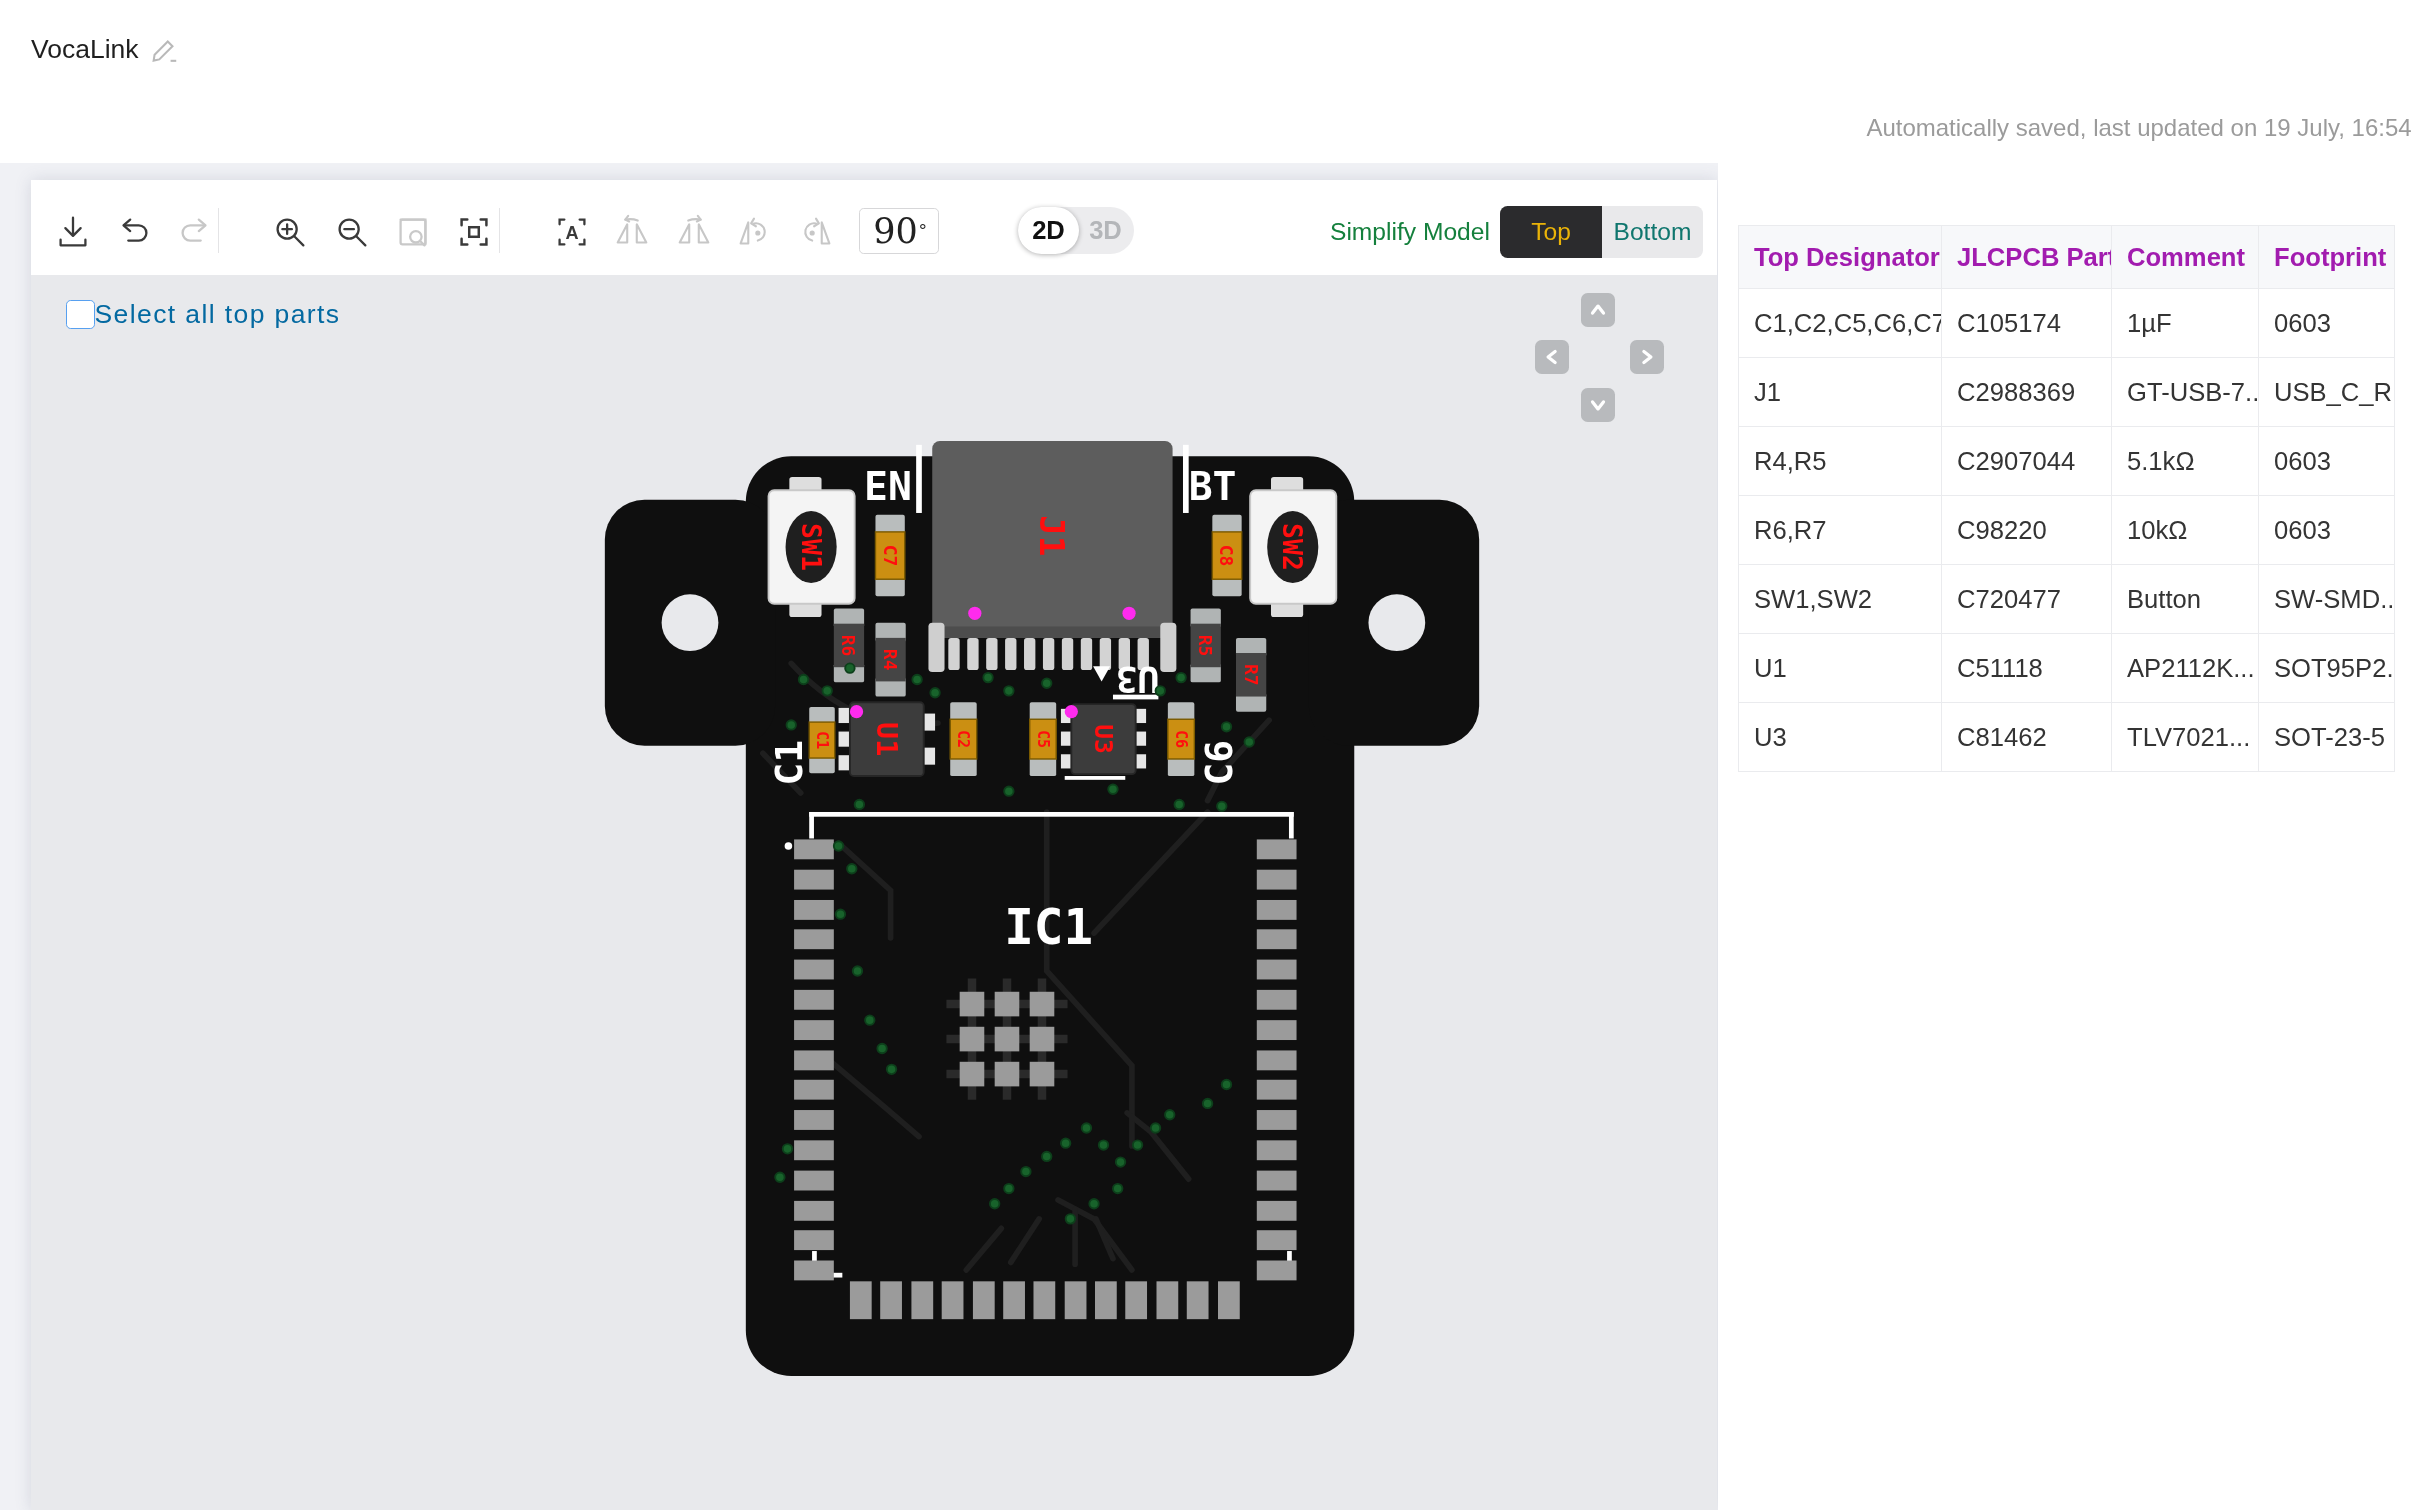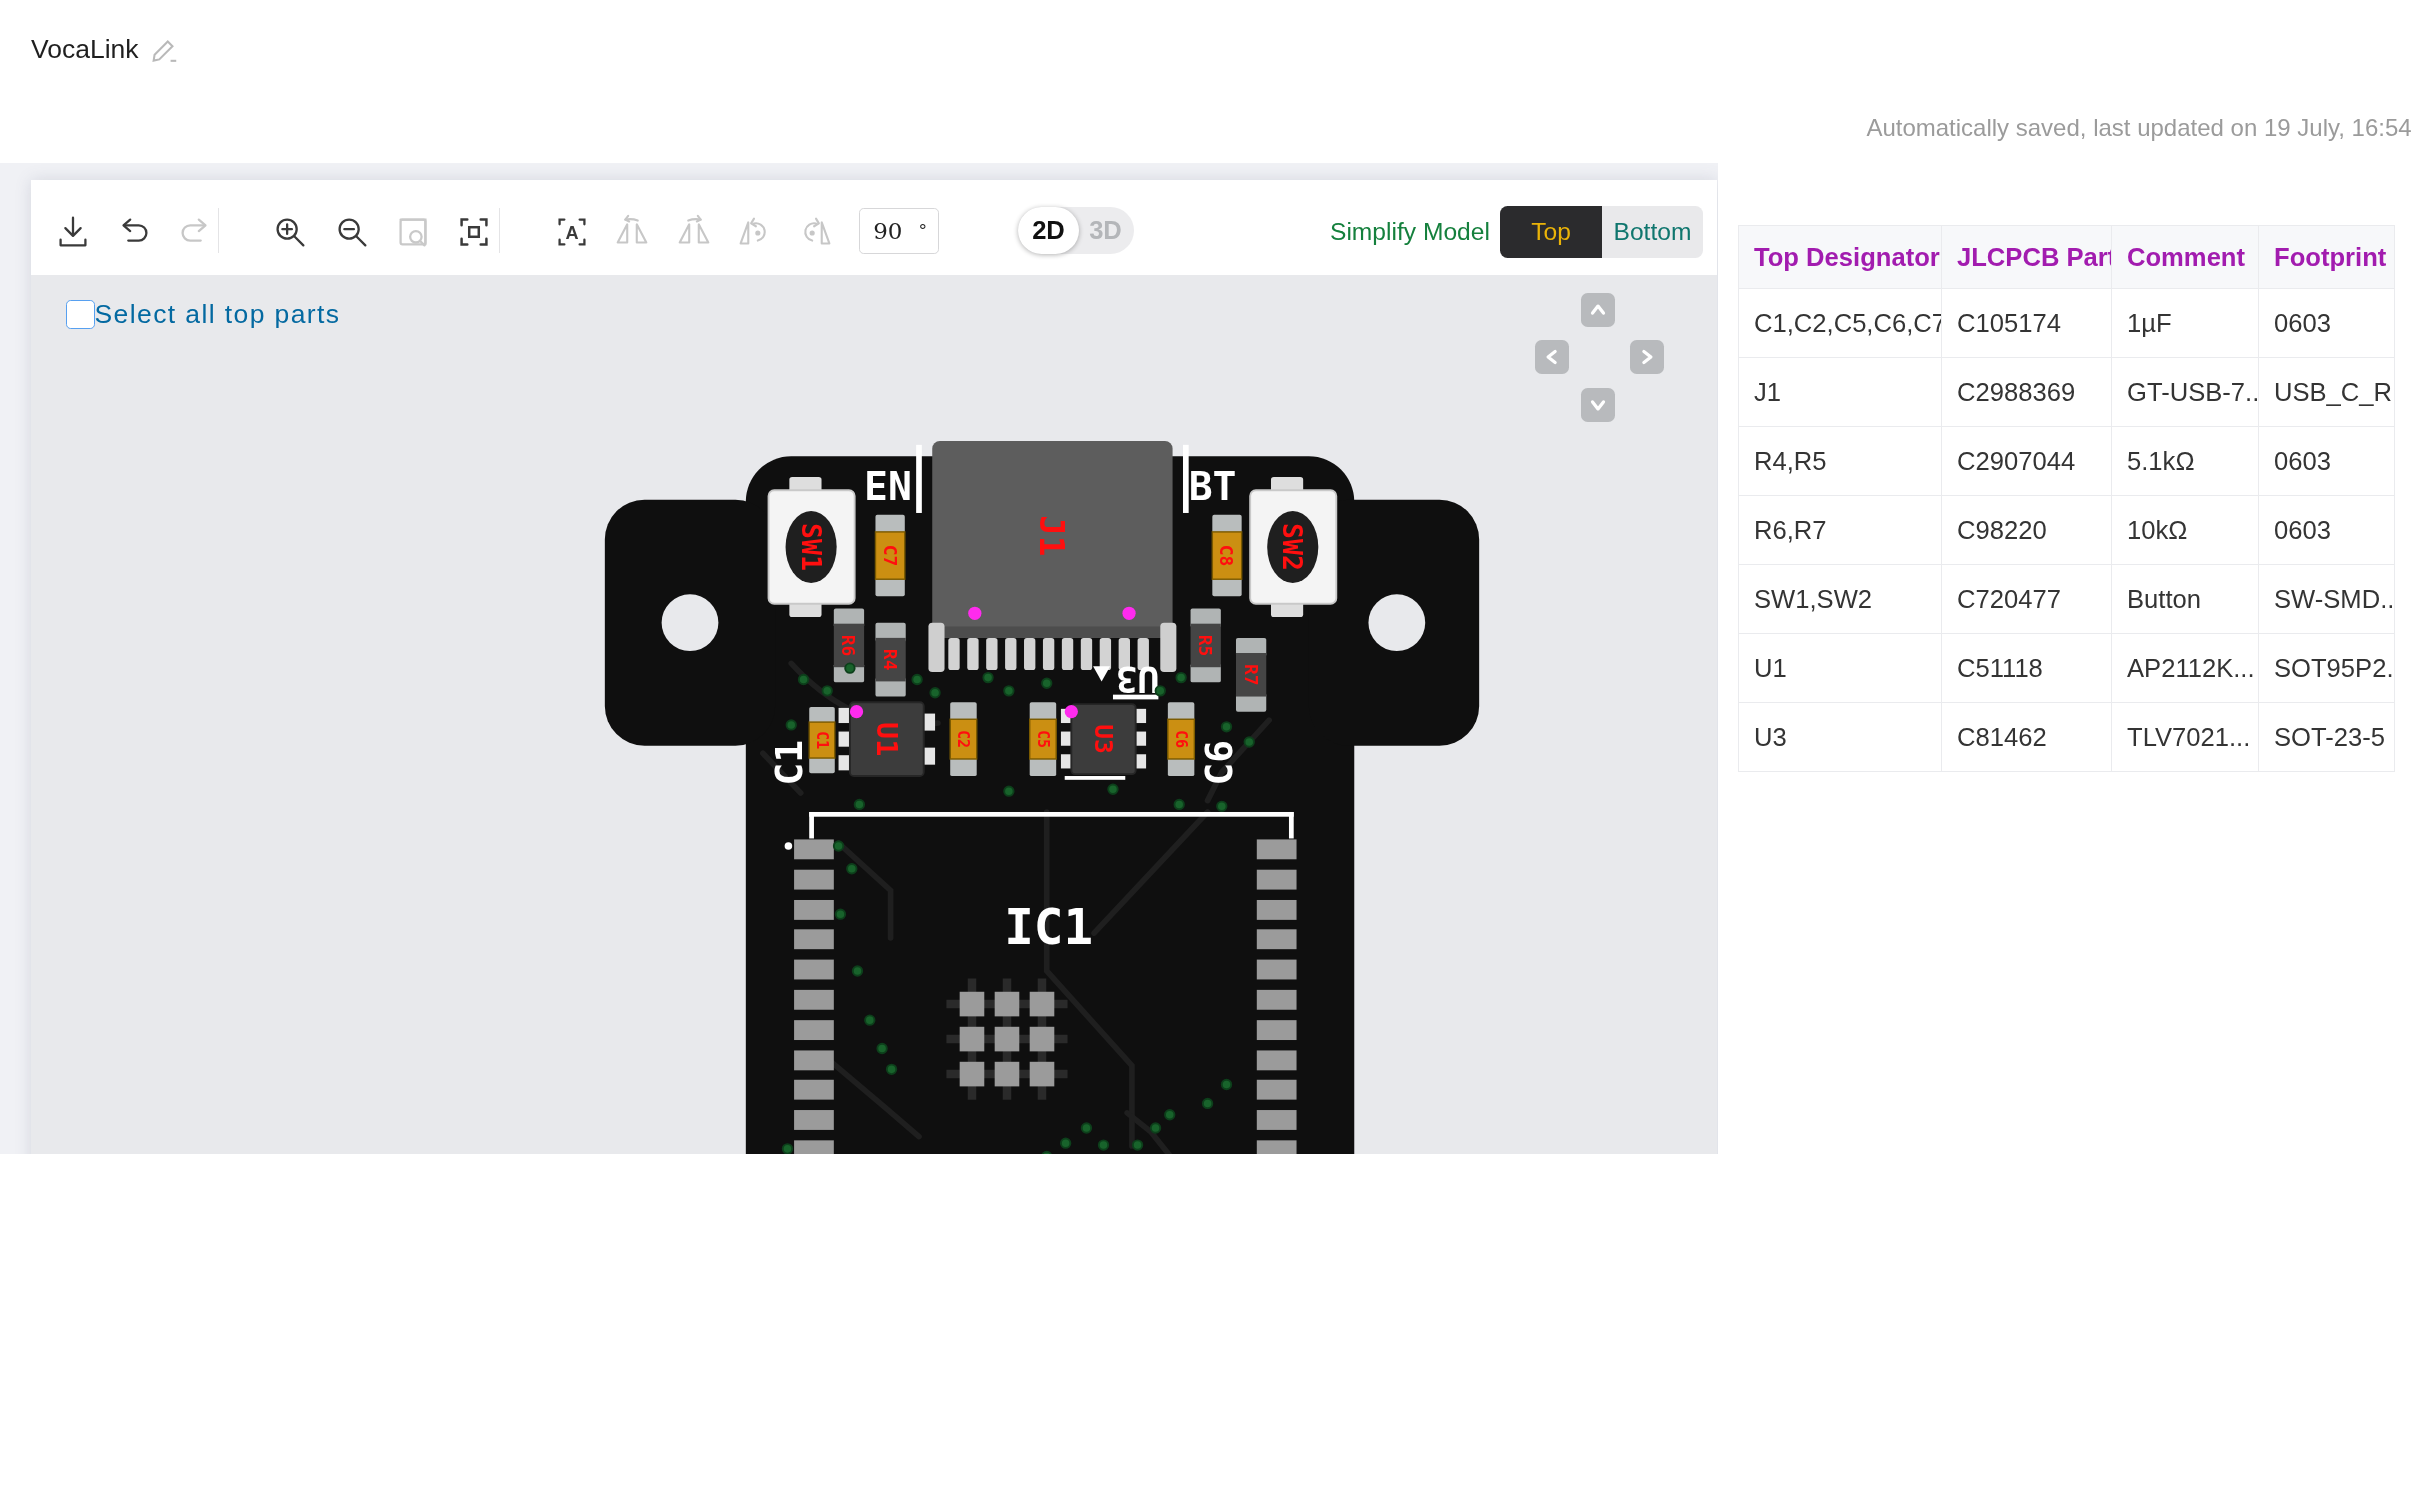--- a/index.html
+++ b/index.html
@@ -1,35 +1,35 @@
 <!DOCTYPE html>
 <html style="font-size:15px"><head>
 <meta charset="utf-8">
 <style>
   html,body{margin:0;padding:0;background:#fff;font-family:"Liberation Sans",sans-serif;}
-  #app{position:relative;width:2423px;height:1154px;overflow:hidden;background:#fff;}
+  #app{position:relative;width:2423px;height:1510px;overflow:hidden;background:#fff;}
 
   
   .header{position:absolute;left:0;top:0;width:2423px;height:163px;background:#fff;z-index:5;}
   .title{position:absolute;left:31px;top:34px;font-size:26.5px;color:#1f1f1f;}
   .edit-ic{position:absolute;left:148px;top:34px;width:32px;height:32px;}
   .tabs{position:absolute;left:31px;top:102px;height:61px;display:flex;align-items:center;}
   .tab{position:relative;height:61px;display:flex;align-items:center;font-size:26.5px;font-weight:600;color:#1d1d1f;margin-right:100px;cursor:pointer;white-space:nowrap;}
   .tab.active{color:#2d7bee;}
   .tab.active::after{content:"";position:absolute;left:0;right:0;bottom:0;height:4.7px;background:#2d7bee;}
   .save-status{position:absolute;right:11.4px;top:114px;font-size:24px;color:#9b9b9b;}
 
   
   .main{position:absolute;left:0;top:163px;width:2423px;height:1348px;background:#f0f1f5;}
   .canvas-panel{position:absolute;left:31px;top:17px;width:1686px;height:1331px;background:#e8e9ec;box-shadow:0 0 15px rgba(90,100,125,.18);}
   .toolbar{position:absolute;left:0;top:0;width:1686px;height:95px;background:#fff;}
   .tbi{position:absolute;top:31px;width:42px;height:42px;}
   .tb-div{position:absolute;top:28px;width:0.9px;height:45px;background:#e4e4e6;}
   .rot-input{position:absolute;left:828px;top:28px;width:78px;height:44px;border:0.9px solid #d7d7d9;border-radius:4.7px;background:#fff;display:flex;align-items:center;}
-  .rot-val{font-family:"DejaVu Serif",serif;font-size:23px;color:#222;margin-left:13.2px;flex:1;}
+  .rot-val{font-family:"DejaVu Serif",serif;font-size:35px;color:#222;margin-left:13.2px;flex:1;}
   .rot-deg{font-size:19px;color:#222;margin-right:11.4px;}
   .toggle{position:absolute;left:987px;top:26.5px;width:116px;height:47px;background:#ececee;border-radius:24.6px;}
   .toggle .opt2d{position:absolute;left:0;top:0;width:61px;height:47px;background:#fff;border-radius:24.6px;box-shadow:0 0.9px 5.7px rgba(0,0,0,.3);display:flex;align-items:center;justify-content:center;font-size:25.6px;font-weight:bold;color:#111;}
   .toggle .opt3d{position:absolute;right:0;top:0;width:57px;height:47px;display:flex;align-items:center;justify-content:center;font-size:25.6px;font-weight:bold;color:#b4b6b9;}
   .simplify{position:absolute;left:1299px;top:38px;font-size:24.6px;color:#15803d;cursor:pointer;}
   .side-seg{position:absolute;left:1469px;top:25.6px;height:52px;border-radius:7.6px;overflow:hidden;display:flex;}
   .seg-top{width:102px;height:52px;background:#2b2b2d;color:#eab308;font-size:24.6px;display:flex;align-items:center;justify-content:center;}
   .seg-bottom{width:101px;height:52px;background:#e9e9eb;color:#0f766e;font-size:24.6px;display:flex;align-items:center;justify-content:center;}
 
   .select-all{position:absolute;left:35px;top:119px;display:flex;align-items:center;}

